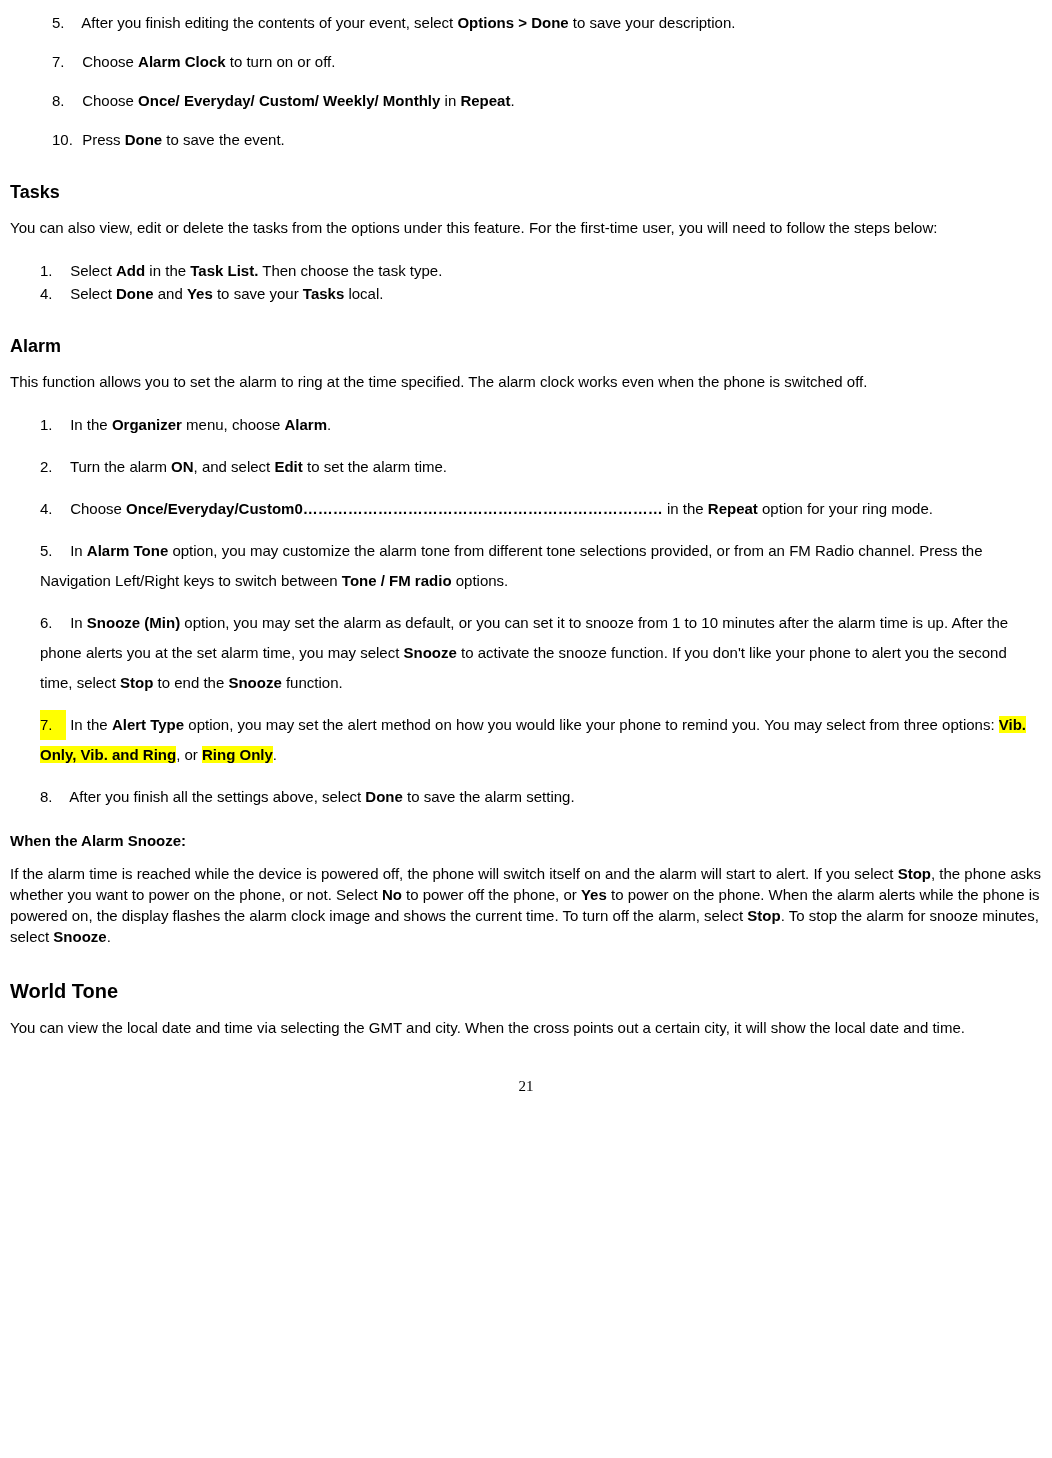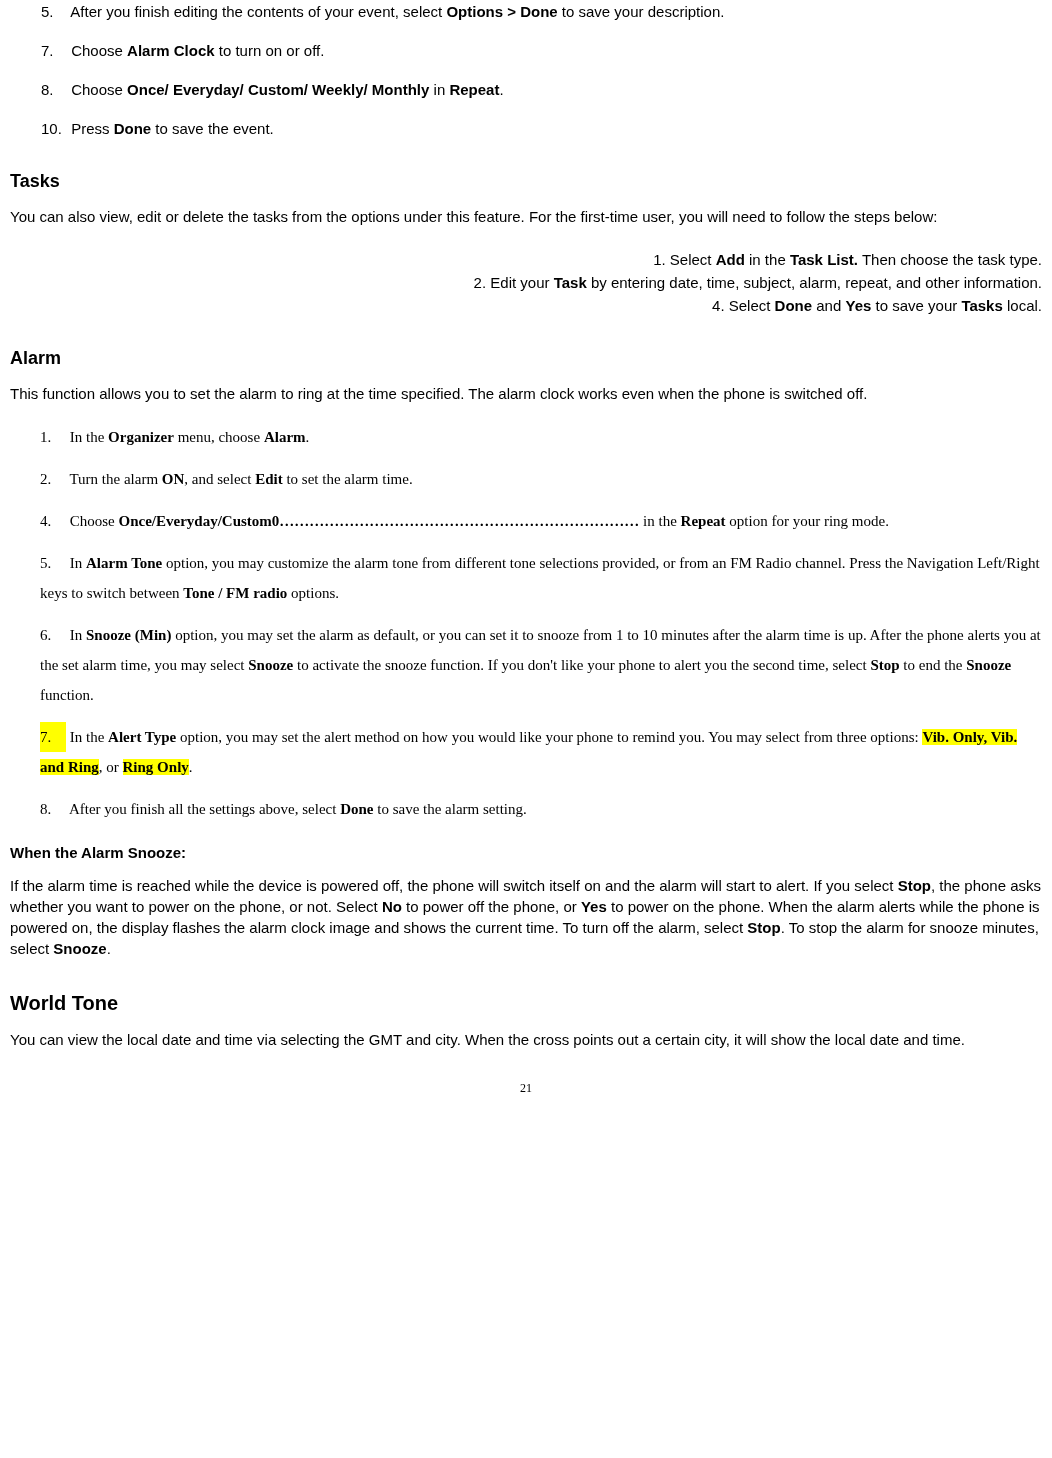--- a/index.html
+++ b/index.html
@@ -6,21 +6,21 @@
       font-family: Arial, sans-serif;
       font-size: 15px;
       margin: 0;
       padding: 0 10px 30px 10px;
       max-width: 1032px;
       line-height: 1.4;
     }
     .event-list {
       list-style: none;
       padding-left: 30px;
-      margin: 1px;
+      margin: 12px;
     }
     .event-list li {
       margin-bottom: 18px;
     }
     .event-num {
       display: inline-block;
       width: 26px;
     }
     h2 {
       font-size: 18px;
@@ -31,47 +31,45 @@
     h2.big {
       font-size: 20px;
     }
     p {
       margin: 12px 0;
     }
     .compact-list {
       list-style: none;
       padding-left: 30px;
       margin: 22px 0;
-      text-align: right;
     }
     .compact-list li {
       margin-bottom: 2px;
     }
     .alarm-list {
       list-style: none;
       padding-left: 30px;
       margin: 18px 0;
-      font-family: Liberation Serif, serif;
     }
     .alarm-list li {
       margin-bottom: 12px;
       line-height: 2;
     }
     .alarm-num {
       display: inline-block;
       width: 26px;
     }
     .highlight {
       background-color: #ffff00;
     }
     .page-num {
       text-align: center;
       font-family: "Times New Roman", serif;
-      font-size: 12px;
-      margin-top: 30px;
+      font-size: 15px;
+      margin-top: 38px;
     }
     strong { font-weight: bold; }
   </style>
 </head>
 <body>
 
 <ul class="event-list">
   <li>
     <span class="event-num">5.</span>
     <span><span>After you finish editing the contents of your event, select </span><strong>Options &gt; Done</strong><span> to save your description.</span></span>
@@ -89,24 +87,20 @@
     <span><span>Press </span><strong>Done</strong><span> to save the event.</span></span>
   </li>
 </ul>
 
 <h2>Tasks</h2>
 <p>You can also view, edit or delete the tasks from the options under this feature. For the first-time user, you will need to follow the steps below:</p>
 <ul class="compact-list">
   <li>
     <span class="event-num">1.</span>
     <span><span>Select </span><strong>Add</strong><span> in the </span><strong>Task List.</strong><span> Then choose the task type.</span></span>
-  </li>
-  <li>
-    <span class="event-num">2.</span>
-    <span><span>Edit your </span><strong>Task</strong><span> by entering date, time, subject, alarm, repeat, and other information.</span></span>
   </li>
   <li>
     <span class="event-num">4.</span>
     <span><span>Select </span><strong>Done</strong><span> and </span><strong>Yes</strong><span> to save your </span><strong>Tasks</strong><span> local.</span></span>
   </li>
 </ul>
 
 <h2>Alarm</h2>
 <p>This function allows you to set the alarm to ring at the time specified. The alarm clock works even when the phone is switched off.</p>
 <ul class="alarm-list">

